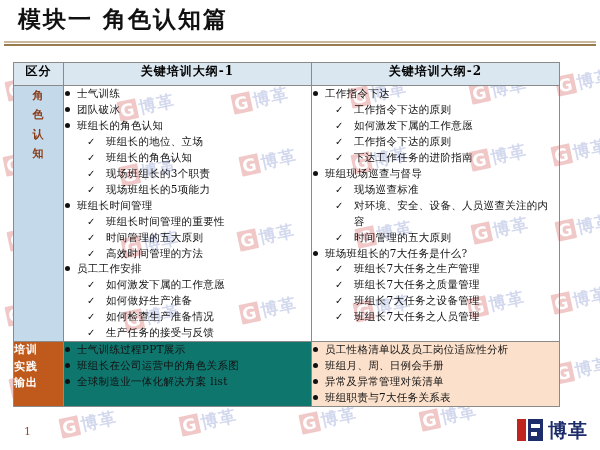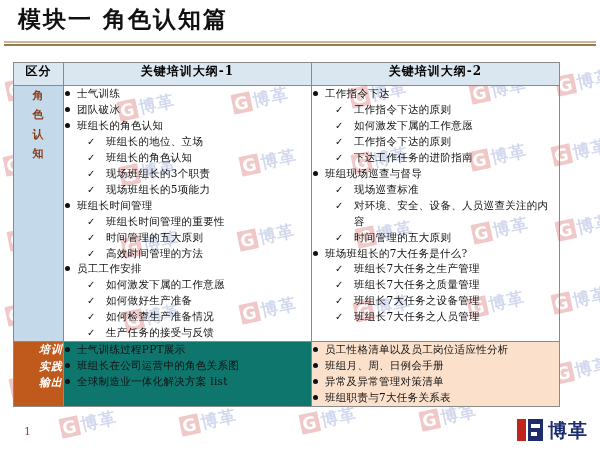--- a/index.html
+++ b/index.html
@@ -132,23 +132,22 @@
     font-size: 11px;
     font-weight: bold;
     color: #8a3b16;
     line-height: 1.75;
     letter-spacing: 1px;
   }
   .vlabel span { display: block; }
 
   .cell-div-out {
     background: #bf5a1c;
-    text-align: right;
+    text-align: left;
     vertical-align: middle;
-    font-style: italic;
   }
   .cell-div-out .vlabel2 {
     font-family: "DejaVu Serif", "Liberation Serif", serif;
     font-size: 11px;
     font-weight: bold;
     color: #ffffff;
     line-height: 1.5;
     letter-spacing: 1px;
   }
   .cell-div-out .vlabel2 span { display: block; }

